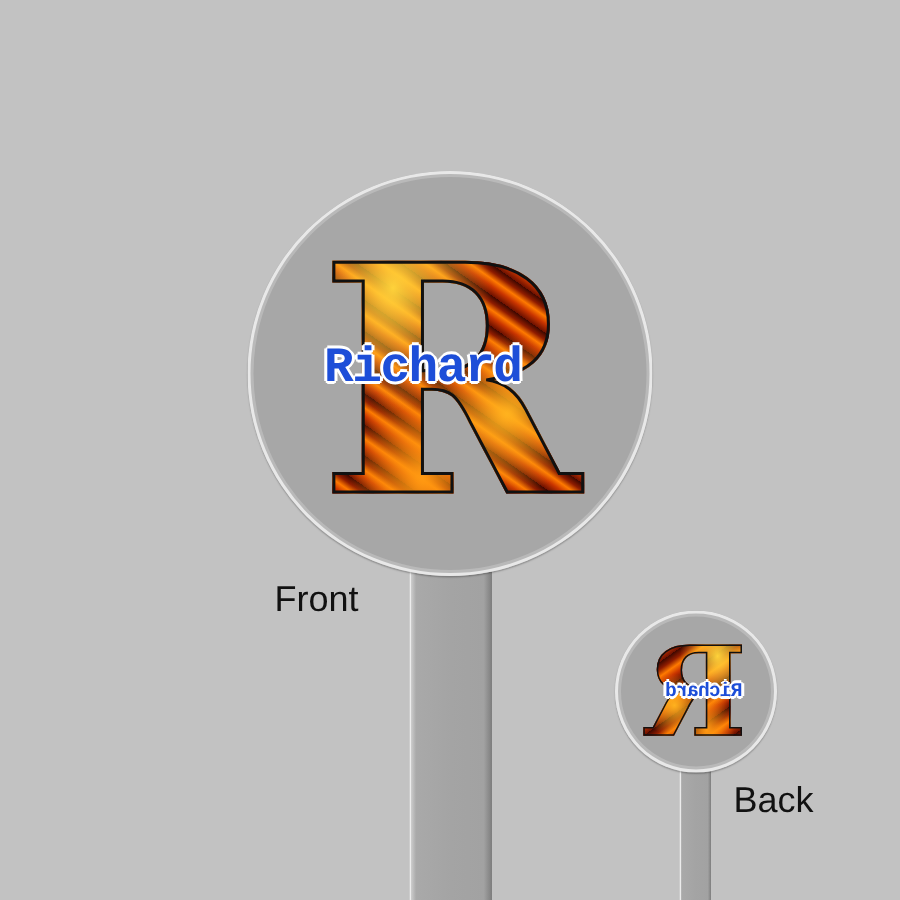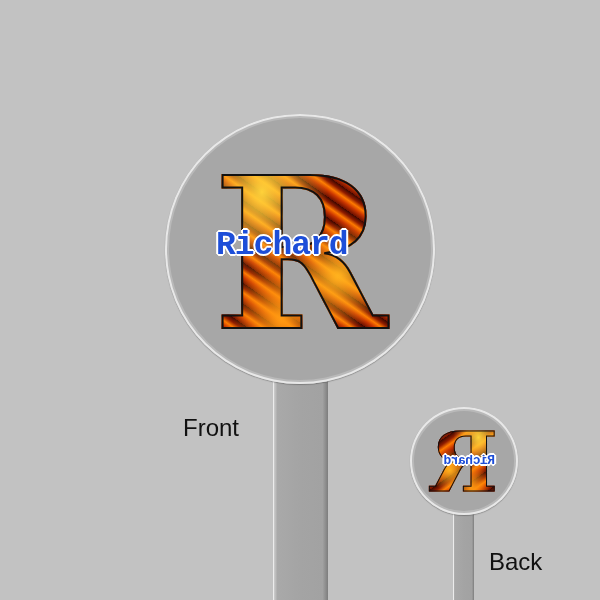--- a/index.html
+++ b/index.html
@@ -31,21 +31,21 @@
       #b02a00;
     -webkit-background-clip: text; background-clip: text;
     -webkit-text-stroke: 2px #111;
   }
   .name {
     position: absolute; font-family: "Liberation Mono", monospace; font-weight: bold;
     color: #1d4ed8; white-space: nowrap; line-height: 1;
     text-shadow: -1px -1px 0 #fff, 1px -1px 0 #fff, -1px 1px 0 #fff, 1px 1px 0 #fff,
                  -2px 0 0 #fff, 2px 0 0 #fff, 0 -2px 0 #fff, 0 2px 0 #fff;
   }
-  .label { position: absolute; color: #111; line-height: 1; font-size: 24px; margin-top: 28px; }
+  .label { position: absolute; color: #111; line-height: 1; font-size: 24px; }
   .mirror { transform: scaleX(-1); }
 </style>
 </head>
 <body>
 
 <div class="pick" style="left:0;top:0;width:600px;height:600px;">
   <div class="stem" style="left:273px;top:360px;width:55px;height:240px;"></div>
   <div class="disc" style="left:165px;top:114px;width:270px;height:270px;"></div>
   <div class="letter-r" style="left:205px;top:150px;width:190px;font-size:210px;">R</div>
   <div class="name" style="left:216px;top:229px;font-size:33px;letter-spacing:-1px;">Richard</div>

